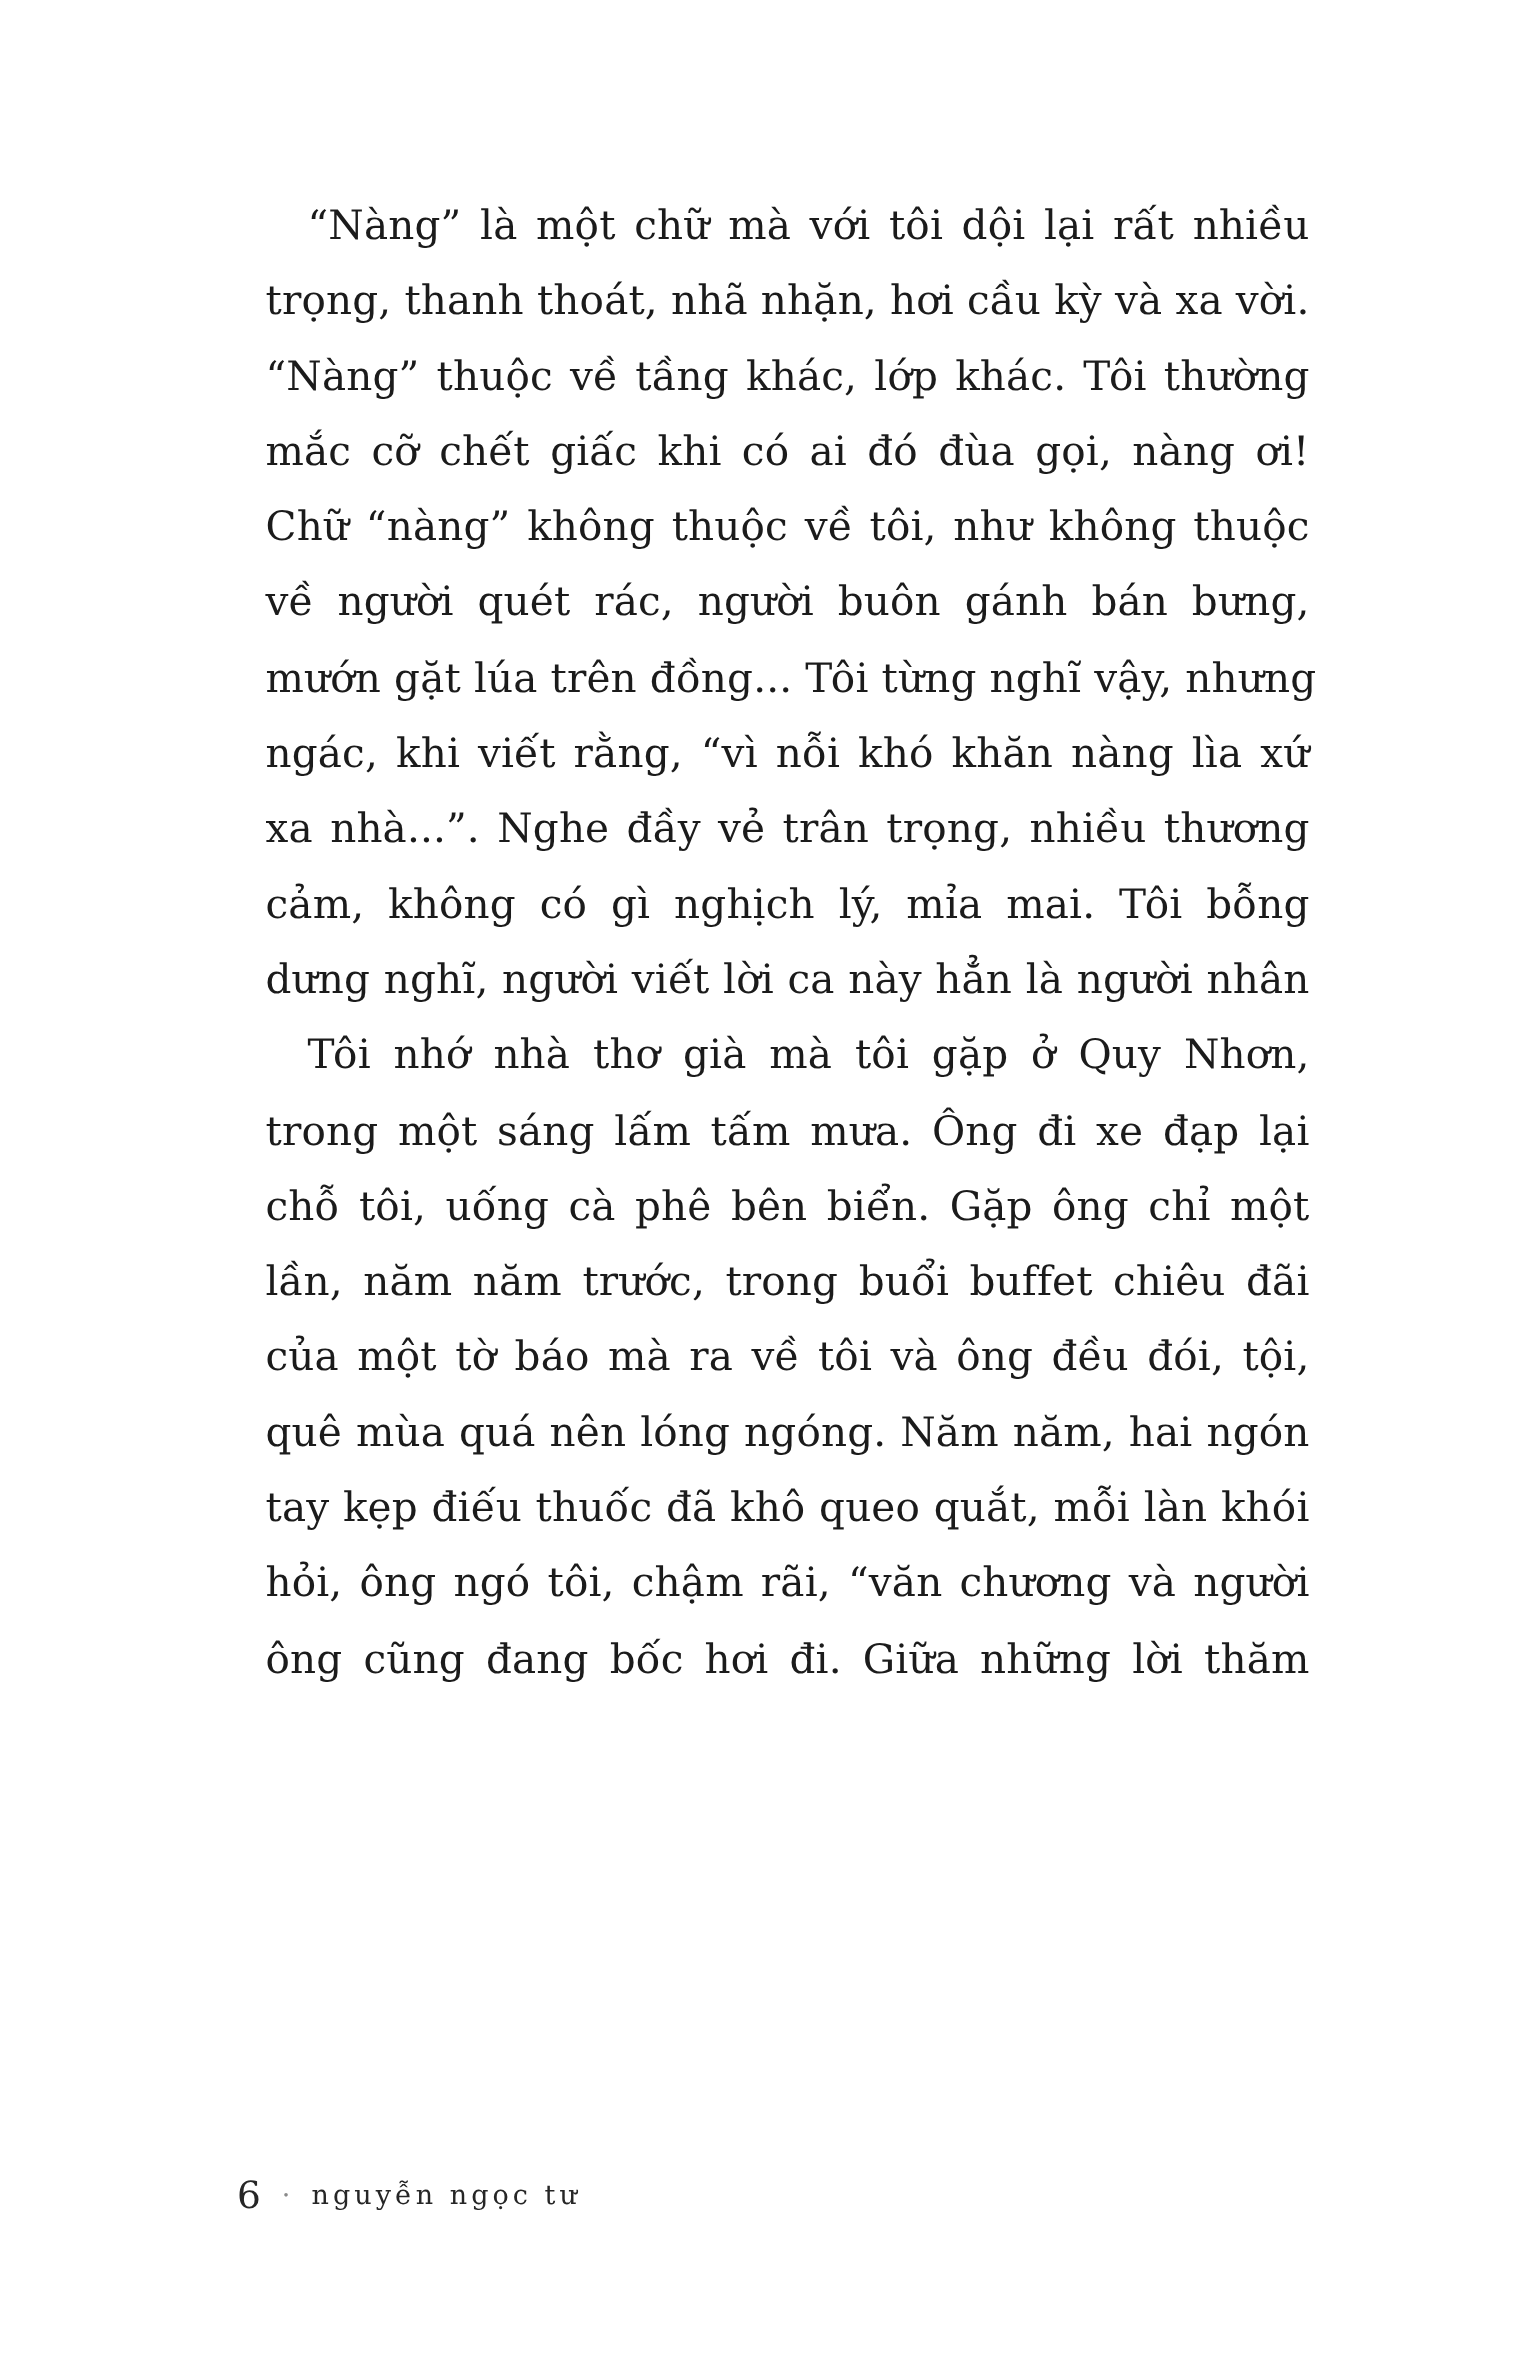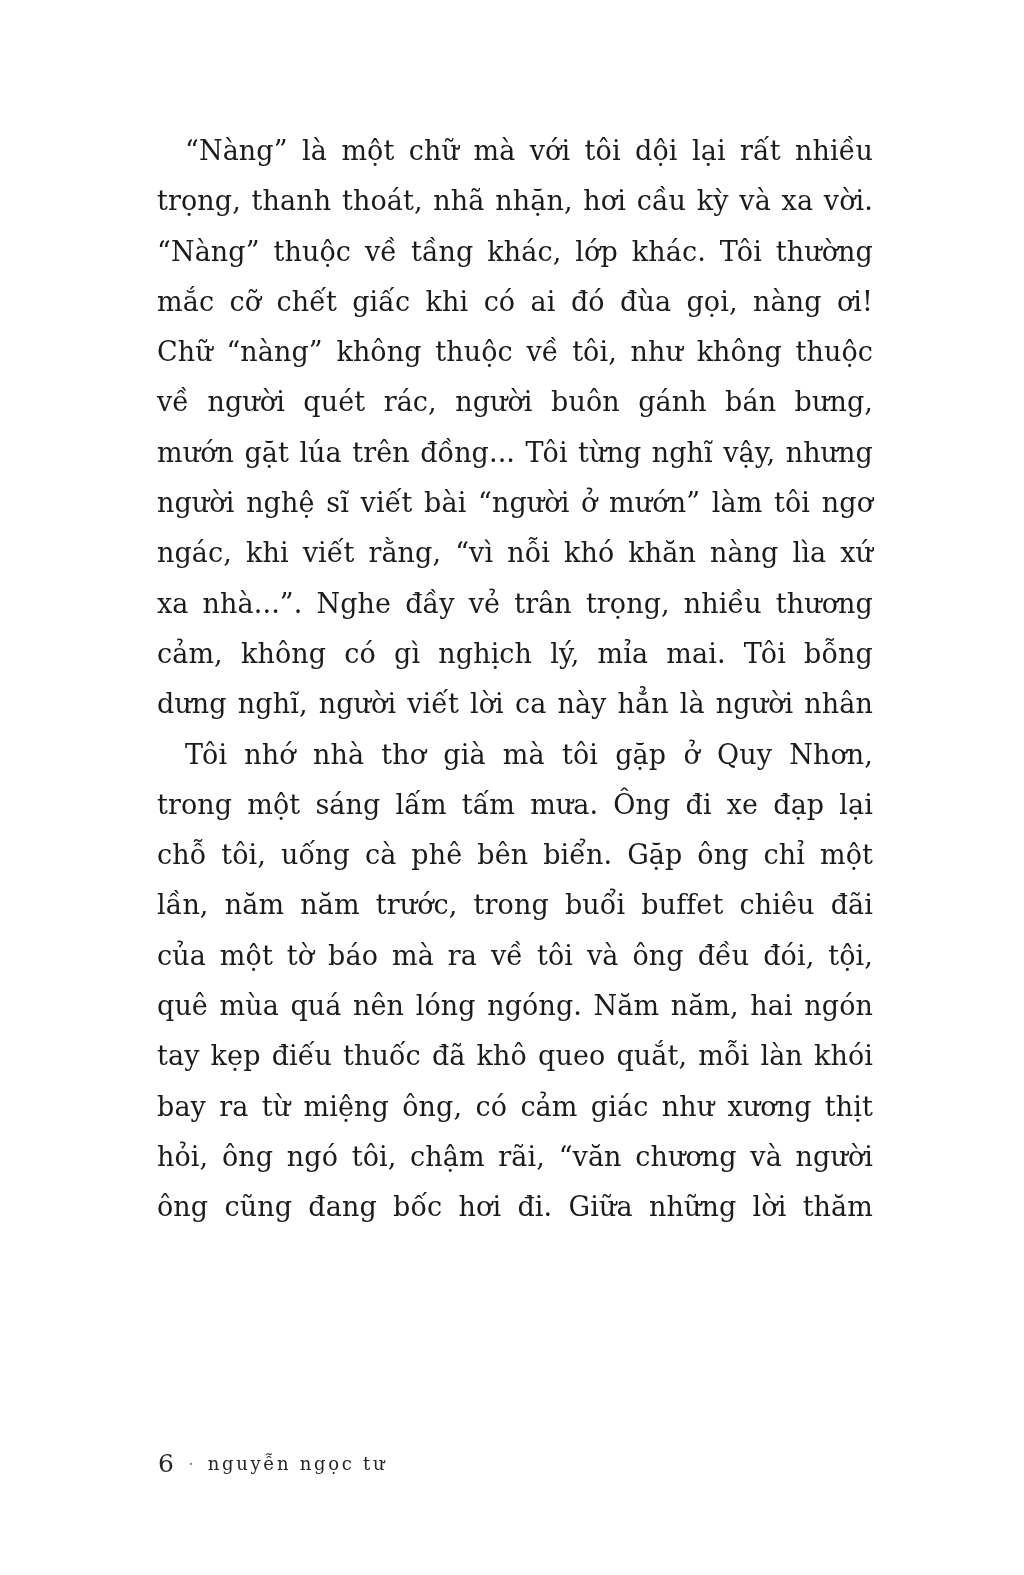--- a/index.html
+++ b/index.html
@@ -28,20 +28,21 @@
   }
   .line {
     display: block;
     font-size: 27px;
     line-height: 50.3px;
     white-space: nowrap;
     text-align: justify;
     text-align-last: justify;
     text-justify: inter-word;
     letter-spacing: 0.1px;
+    margin-left: 20px;
   }
   .line.indent {
     padding-left: 28px;
   }
   .line.flush {
     text-align-last: left;
   }
   .footer {
     position: absolute;
     left: 158px;
@@ -73,36 +74,34 @@
   <main class="text-block">
 
     <p class="para">
       <span class="line indent">“Nàng” là một chữ mà với tôi dội lại rất nhiều</span>
       <span class="line">trọng, thanh thoát, nhã nhặn, hơi cầu kỳ và xa vời.</span>
       <span class="line">“Nàng” thuộc về tầng khác, lớp khác. Tôi thường</span>
       <span class="line">mắc cỡ chết giấc khi có ai đó đùa gọi, nàng ơi!</span>
       <span class="line">Chữ “nàng” không thuộc về tôi, như không thuộc</span>
       <span class="line">về người quét rác, người buôn gánh bán bưng,</span>
       <span class="line">mướn gặt lúa trên đồng... Tôi từng nghĩ vậy, nhưng</span>
-      <span class="line">người nghệ sĩ viết bài “người ở mướn” làm tôi ngơ</span>
       <span class="line">ngác, khi viết rằng, “vì nỗi khó khăn nàng lìa xứ</span>
       <span class="line">xa nhà...”. Nghe đầy vẻ trân trọng, nhiều thương</span>
       <span class="line">cảm, không có gì nghịch lý, mỉa mai. Tôi bỗng</span>
       <span class="line">dưng nghĩ, người viết lời ca này hẳn là người nhân</span>
     </p>
 
     <p class="para">
       <span class="line indent">Tôi nhớ nhà thơ già mà tôi gặp ở Quy Nhơn,</span>
       <span class="line">trong một sáng lấm tấm mưa. Ông đi xe đạp lại</span>
       <span class="line">chỗ tôi, uống cà phê bên biển. Gặp ông chỉ một</span>
       <span class="line">lần, năm năm trước, trong buổi buffet chiêu đãi</span>
       <span class="line">của một tờ báo mà ra về tôi và ông đều đói, tội,</span>
       <span class="line">quê mùa quá nên lóng ngóng. Năm năm, hai ngón</span>
       <span class="line">tay kẹp điếu thuốc đã khô queo quắt, mỗi làn khói</span>
-      <span class="line">bay ra từ miệng ông, có cảm giác như xương thịt</span>
       <span class="line">hỏi, ông ngó tôi, chậm rãi, “văn chương và người</span>
       <span class="line">ông cũng đang bốc hơi đi. Giữa những lời thăm</span>
     </p>
 
   </main>
 
   <footer class="footer">
     <span class="page-num">6</span>
     <span class="sep">·</span>
     <span class="author">nguyễn ngọc tư</span>

